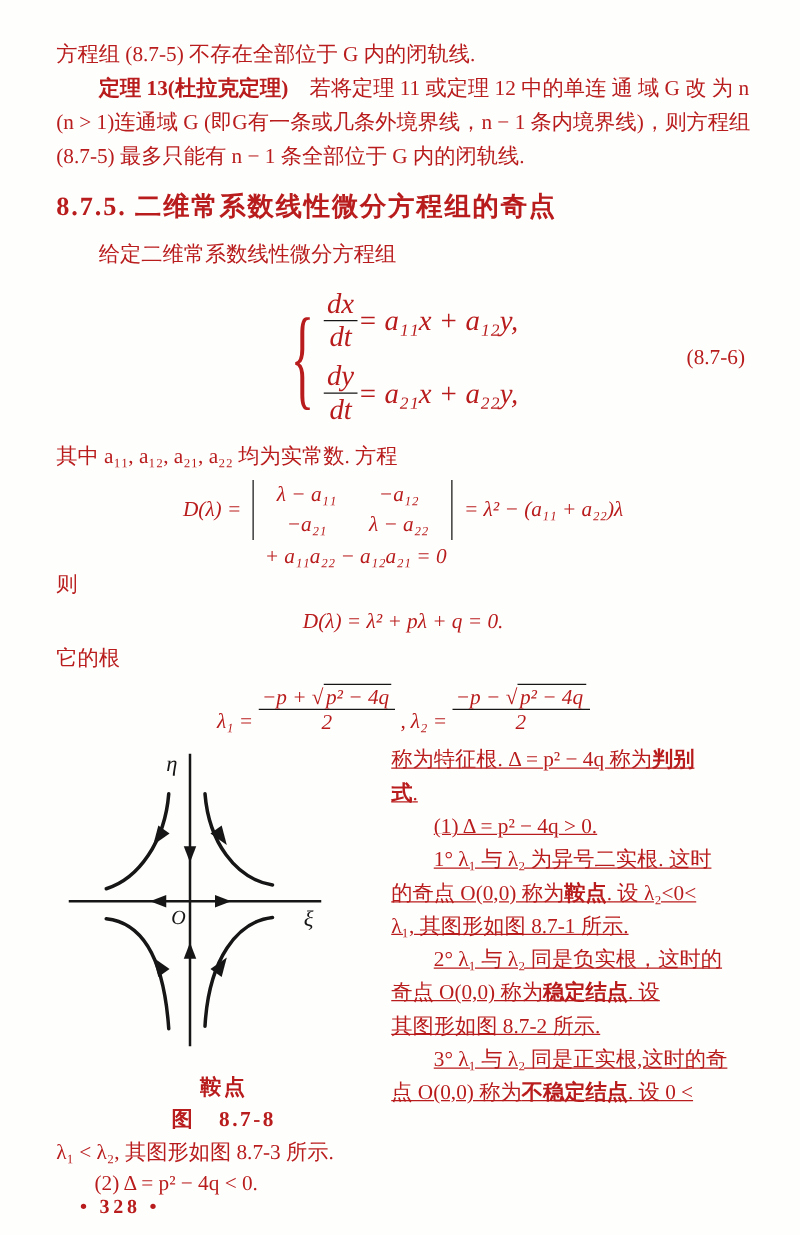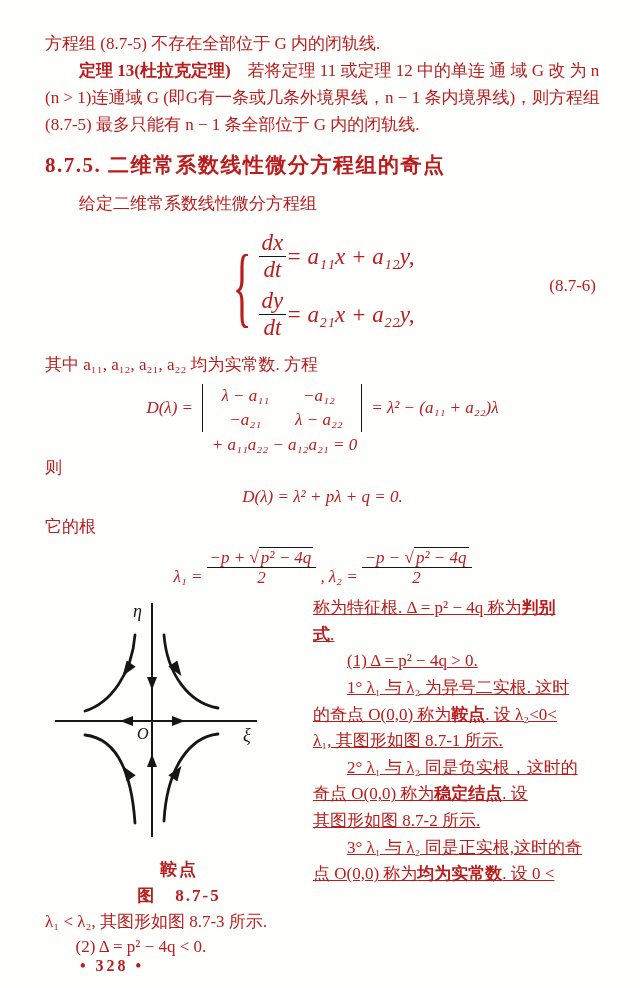--- a/index.html
+++ b/index.html
@@ -45,21 +45,21 @@
   .fig-col{width:268px;flex:none;}
   .txt-col{flex:1;line-height:26.6px;font-size:17px;text-decoration:underline;}
   .txt-col div{white-space:nowrap;}
   .center-line{text-align:center;}
   .fig-cap1{text-align:center;font-weight:700;margin-top:10px;letter-spacing:2px;}
   .fig-cap2{text-align:center;font-weight:700;margin-top:3px;letter-spacing:2px;}
 
   .bottom{padding:2px 40px 0 45px;line-height:25px;}
   .bottom div{white-space:nowrap;}
   .ind18{text-indent:1.8em;}
-  .pagenum{position:absolute;left:80px;bottom:13px;font-size:16px;font-weight:700;letter-spacing:3px;}
+  .pagenum{position:absolute;left:64px;bottom:13px;font-size:16px;font-weight:700;letter-spacing:3px;}
   svg text{font-family:"Liberation Serif","DejaVu Serif",serif;}
 </style>
 </head>
 <body>
 
 <div class="page">
   <div class="main">
 
     <div class="pline">
       <span>方程组 (8.7-5) 不存在全部位于 G 内的闭轨线.</span>
@@ -154,35 +154,35 @@
           <polygon points="-9,-5.5 -9,5.5 6,0" transform="translate(81,76) rotate(125)" fill="#161616"></polygon>
           <polygon points="-9,-5.5 -9,5.5 6,0" transform="translate(133,76) rotate(55)" fill="#161616"></polygon>
           <polygon points="-9,-5.5 -9,5.5 6,0" transform="translate(81,176) rotate(235)" fill="#161616"></polygon>
           <polygon points="-9,-5.5 -9,5.5 6,0" transform="translate(133,176) rotate(-55)" fill="#161616"></polygon>
 
           <text x="88" y="22" font-size="18" font-style="italic" fill="#161616">η</text>
           <text x="198" y="146" font-size="18" font-style="italic" fill="#161616">ξ</text>
           <text x="92" y="144" font-size="16" font-style="italic" fill="#161616">O</text>
         </svg>
         <div class="fig-cap1">鞍点</div>
-        <div class="fig-cap2">图　8.7-5</div>
+        <div class="fig-cap2">图　8.7-8</div>
       </div>
 
       <div class="txt-col">
         <div><span>称为特征根.  Δ = p² − 4q 称为</span><span class="b">判别</span></div>
         <div><span class="b">式</span><span>.</span></div>
         <div class="indent1">(1)  Δ = p² − 4q &gt; 0.</div>
         <div class="indent1">1°  λ₁ 与 λ₂ 为异号二实根. 这时</div>
         <div><span>的奇点 O(0,0) 称为</span><span class="b">鞍点</span><span>. 设 λ₂&lt;0&lt;</span></div>
         <div>λ₁, 其图形如图 8.7-1 所示.</div>
         <div class="indent1">2°  λ₁ 与 λ₂ 同是负实根，这时的</div>
         <div><span>奇点 O(0,0) 称为</span><span class="b">稳定结点</span><span>. 设</span></div>
         <div>其图形如图 8.7-2 所示.</div>
         <div class="indent1">3°  λ₁ 与 λ₂ 同是正实根,这时的奇</div>
-        <div><span>点 O(0,0) 称为</span><span class="b">均为实常数</span><span>. 设 0 &lt;</span></div>
+        <div><span>点 O(0,0) 称为</span><span class="b">不稳定结点</span><span>. 设 0 &lt;</span></div>
       </div>
     </div>
   </div>
 
   <div class="bottom">
     <div>λ₁ &lt; λ₂, 其图形如图 8.7-3 所示.</div>
     <div class="ind18">(2)  Δ = p² − 4q &lt; 0.</div>
 
   </div>
 

